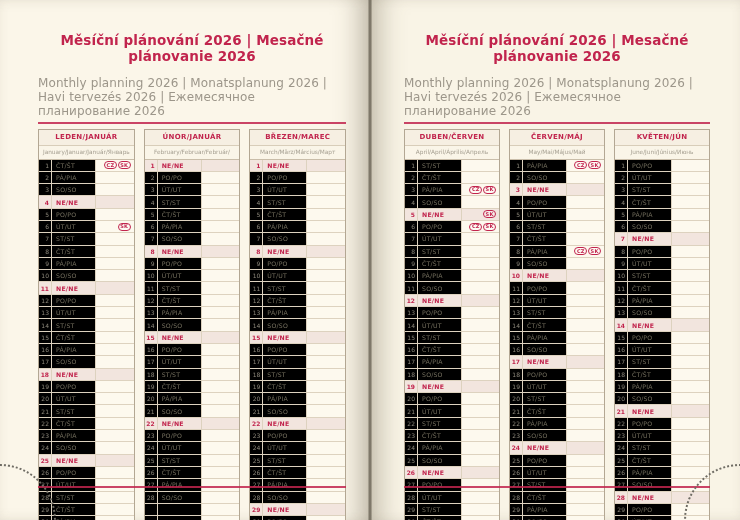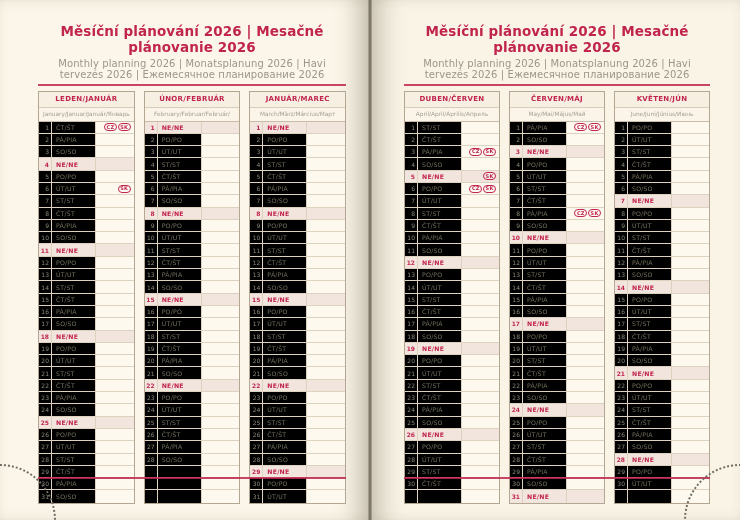--- a/index.html
+++ b/index.html
@@ -16,27 +16,27 @@
   }
   .page.left{box-shadow: inset -26px 0 26px -16px rgba(95,85,62,.38), inset 0 0 10px rgba(120,110,85,.10);}
   .page.right{background:#f9f4e6;box-shadow: inset 26px 0 26px -16px rgba(95,85,62,.34), inset 0 0 10px rgba(120,110,85,.10);}
   .spine{position:absolute;left:368px;top:0;width:4px;height:520px;
     background:linear-gradient(to right, rgba(60,54,40,.15), rgba(60,54,40,.65), rgba(60,54,40,.18));z-index:5;}
   .page-inner{position:relative;height:100%;}
   .page.left  .page-inner{margin:0 24px 0 38px;}
   .page.right .page-inner{margin:0 30px 0 34px;}
 
   .title{
-    margin:3px;padding-top:20px;text-align:center;
+    margin:12px;padding-top:20px;text-align:center;
     font-size:13.5px;font-weight:bold;letter-spacing:.1px;
     color:var(--accent);
   }
   .subtitle{
-    margin-top:3px;text-align:center;
-    font-size:10px;color:#9c968a;letter-spacing:.1px;
+    margin-top:3px;
+    font-size:12px;color:#9c968a;letter-spacing:.1px;
   }
   .rule{height:2px;background:var(--accent);opacity:.85;}
   .rule.top{margin-top:4px;height:1.5px;}
   .rule.bottom{position:absolute;left:0;right:0;top:474px;height:2px;
     box-shadow:0 3px 0 -1.5px rgba(193,36,77,.45);}
 
   .months{display:flex;gap:9px;margin-top:5px;}
   .month{
     flex:1;border:1px solid #b3a793;background:#000000;
     display:flex;flex-direction:column;
@@ -296,21 +296,21 @@
 
   <div class="day-row">
     <span class="num">31</span>
     <span class="dow">SO/SO</span>
     <span class="note"></span>
   </div>
 </div>
   </div>
 
   <div class="month">
-    <div class="month-name">ÚNOR/FEBRUÁR</div>
+    <div class="month-name">ÚNOR/JANUÁR</div>
     <div class="month-langs">February/Februar/Február/Февраль</div>
     <div class="rows">
   <div class="day-row sun">
     <span class="num">1</span>
     <span class="dow">NE/NE</span>
     <span class="note"></span>
   </div>
 
   <div class="day-row">
     <span class="num">2</span>
@@ -488,21 +488,21 @@
 
   <div class="day-row">
     <span class="num"></span>
     <span class="dow"></span>
     <span class="note"></span>
   </div>
 </div>
   </div>
 
   <div class="month">
-    <div class="month-name">JANUÁR/MAREC</div>
+    <div class="month-name">BŘEZEN/MAREC</div>
     <div class="month-langs">March/März/Március/Март</div>
     <div class="rows">
   <div class="day-row sun">
     <span class="num">1</span>
     <span class="dow">NE/NE</span>
     <span class="note"></span>
   </div>
 
   <div class="day-row">
     <span class="num">2</span>

